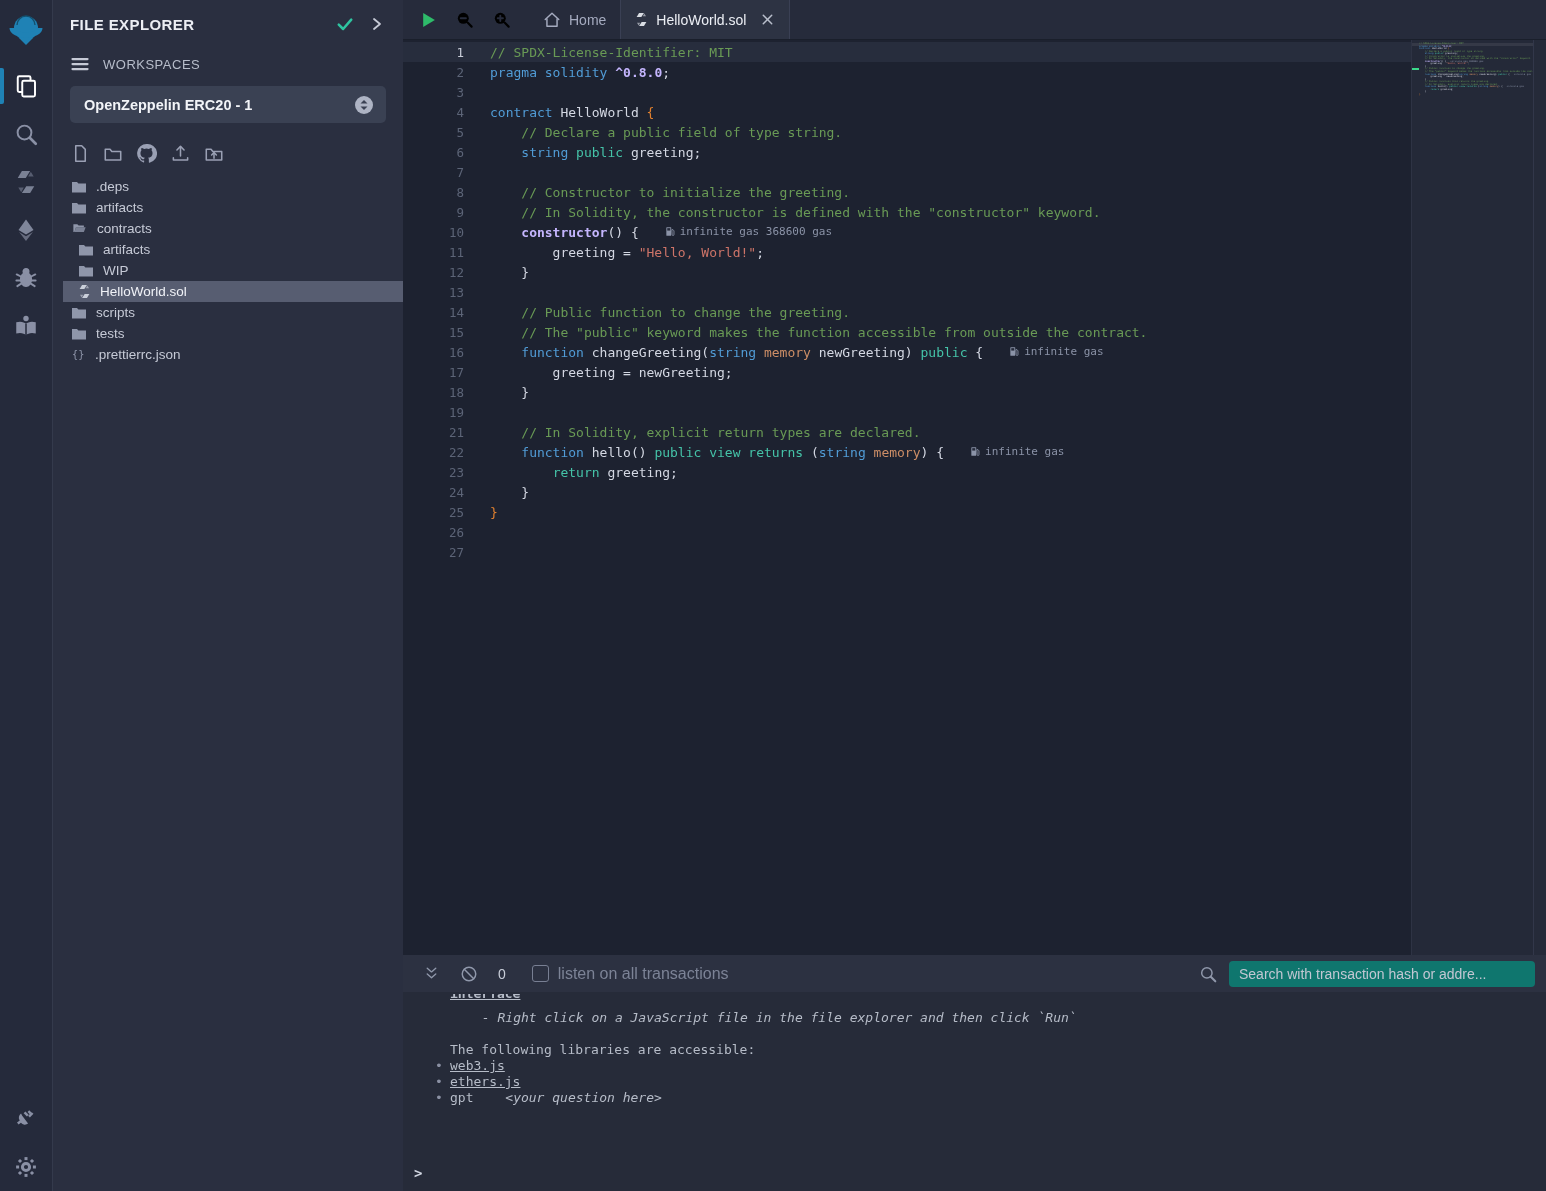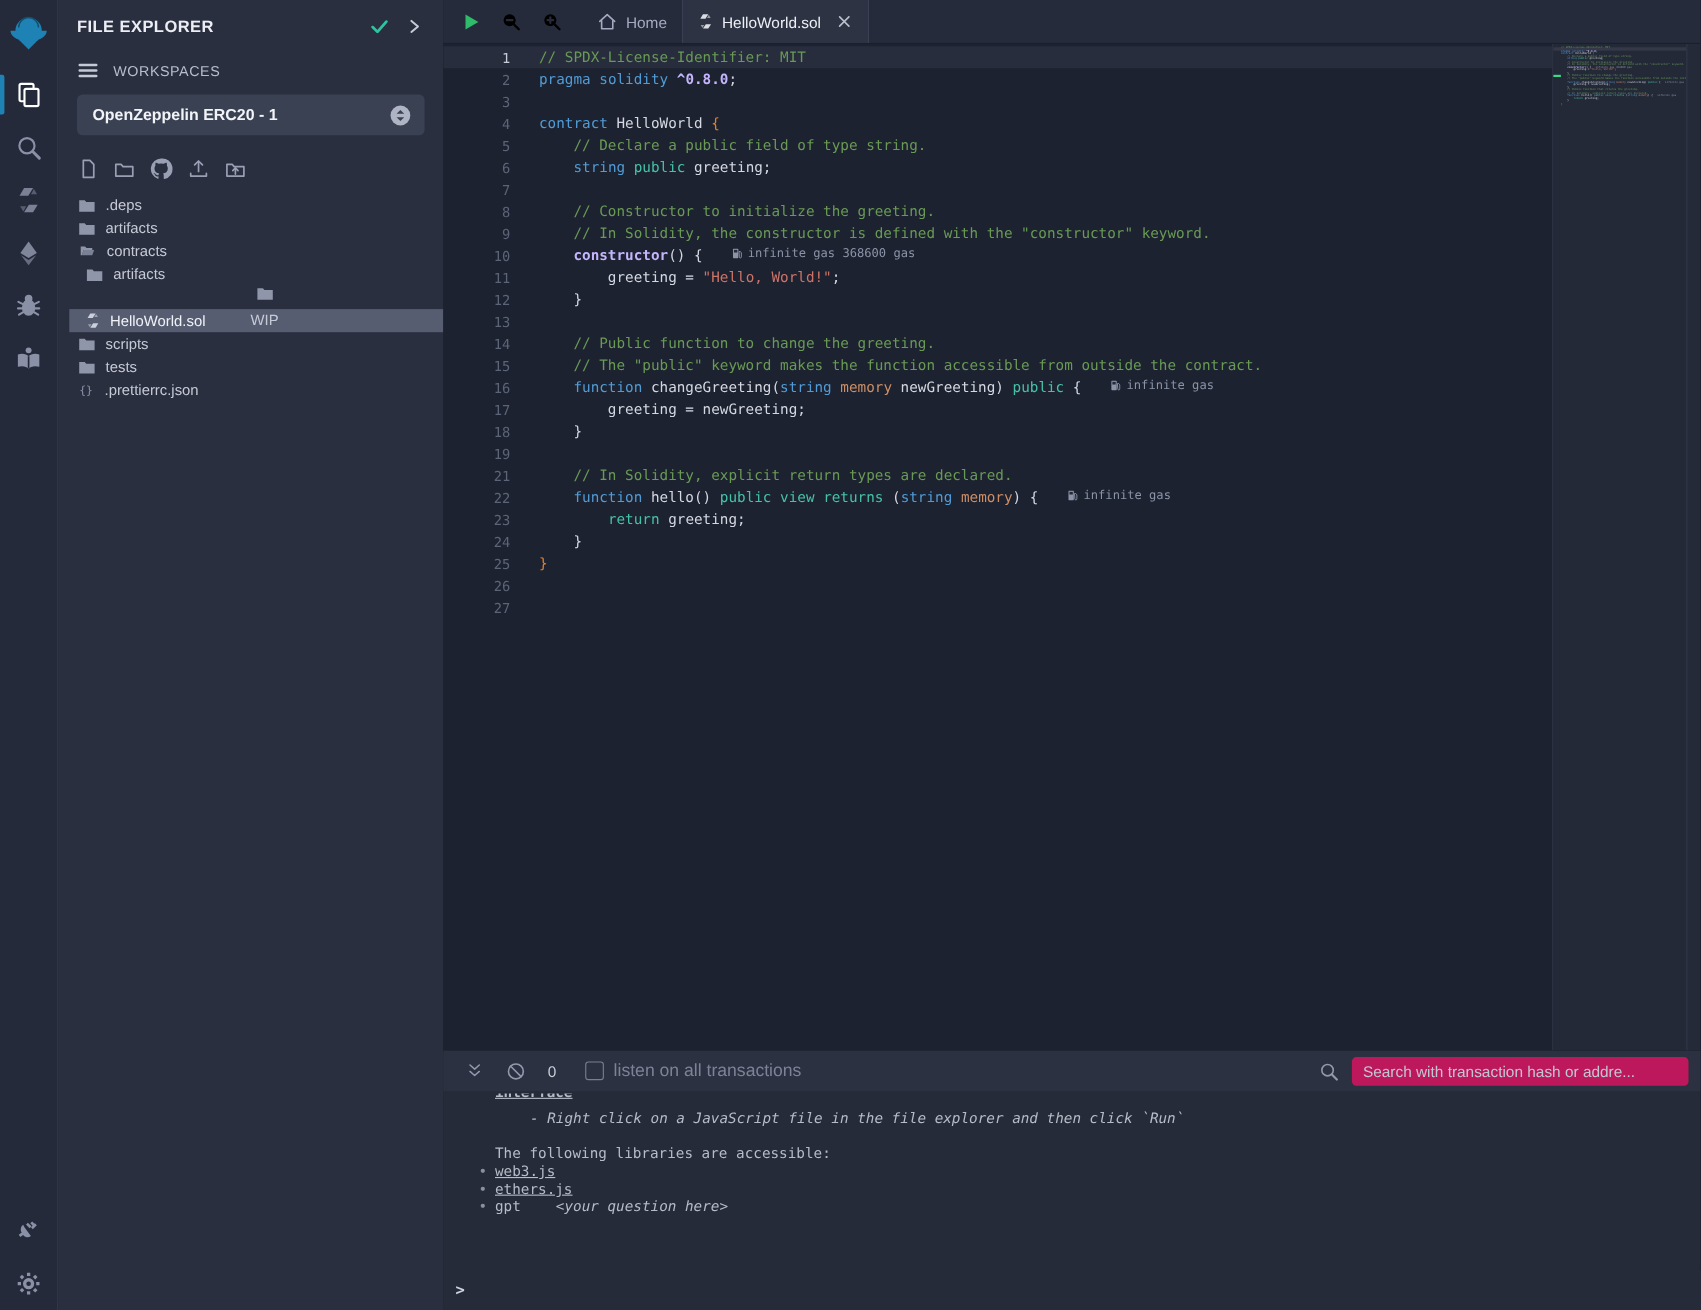--- a/index.html
+++ b/index.html
@@ -78,21 +78,21 @@
   
   .terminal { flex:0 0 236px; display:flex; flex-direction:column; background:#262b39; }
   .term-bar { height:37px; flex:0 0 37px; background:#2c3141; display:flex; align-items:center;
               padding-left:10px; color:#9098ab; }
   .term-bar .ic { margin:0 10px; }
   .term-count { font-size:14px; color:#c9ced9; margin:0 10px; }
   .term-check { width:17px; height:17px; border:1px solid #787f93; border-radius:3px;
                 margin:0 9px 0 16px; background:transparent; }
   .term-listen { font-size:16px; color:#7c8396; }
   .term-search-icon { margin-left:auto !important; }
-  .term-input { width:306px; height:26px; margin:0 11px 0 2px; background:#be185d; border:none;
+  .term-input { width:306px; height:26px; margin:0 11px 0 2px; background:#0f766e; border:none;
                 border-radius:4px; color:#e8ebf2; font-size:14px; padding:0 10px;
                 font-family:"Liberation Sans", sans-serif; }
   .term-input::placeholder { color:#c2c7d3; opacity:1; }
   .term-body { flex:1; position:relative; font-family:"DejaVu Sans Mono", monospace;
                font-size:13px; line-height:16px; color:#b6bcc8; padding-top:2px; overflow:hidden; }
   .t-line { padding-left:47px; white-space:pre-wrap; position:relative; min-height:16px; }
   .t-line.bullet::before { content:"\2022"; position:absolute; left:32px; color:#8a90a3; }
   .t-clip { height:9px; overflow:hidden; }
   .t-clip .t-inner { display:block; margin-top:-8px; font-weight:bold; }
   .t-it { font-style:italic;margin-left:24px; }
@@ -296,21 +296,21 @@
           <span>contracts</span>
         </div>
         <div class="tree-row" style="padding-left: 25px;">
           <span class="ic">
             <svg width="16" height="14" viewBox="0 0 16 14" fill="currentColor">
               <path d="M1 2h5l1.4 1.6H15V12.5H1z"></path>
             </svg>
           </span>
           <span>artifacts</span>
         </div>
-        <div class="tree-row" style="padding-left: 25px; flex-direction: column;">
+        <div class="tree-row" style="padding-left: 25px;">
           <span class="ic">
             <svg width="16" height="14" viewBox="0 0 16 14" fill="currentColor">
               <path d="M1 2h5l1.4 1.6H15V12.5H1z"></path>
             </svg>
           </span>
           <span>WIP</span>
         </div>
         <div class="tree-row selected" style="padding-left: 15px;">
           <span class="ic">
             <svg width="13" height="15" viewBox="0 0 16 18" fill="currentColor">

